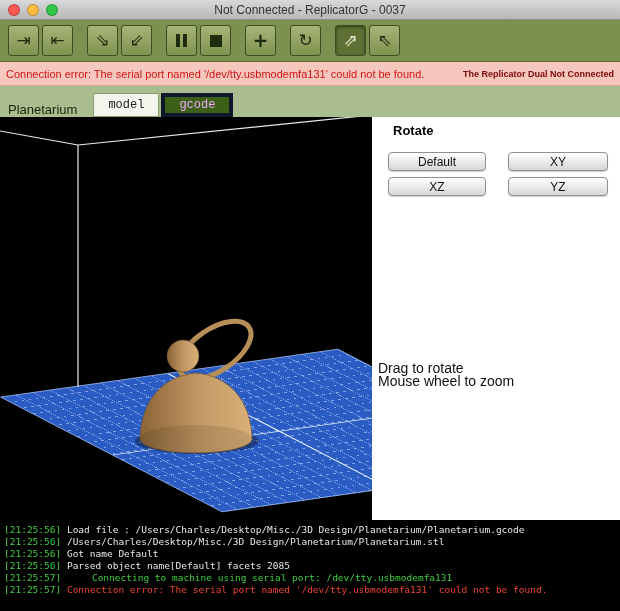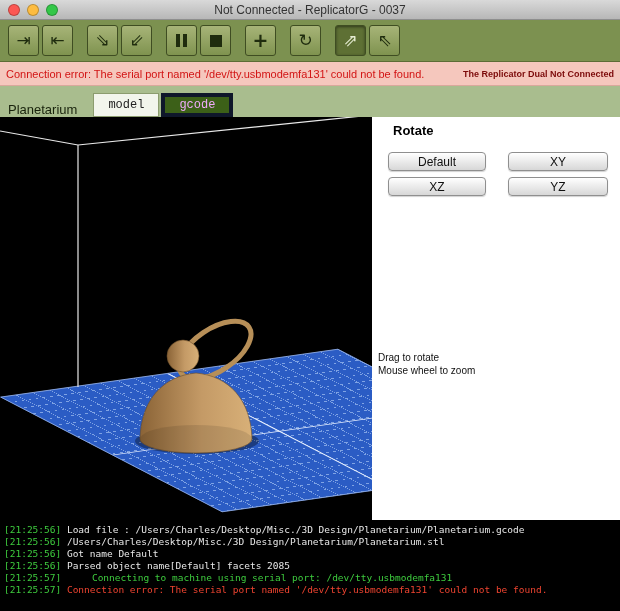--- a/index.html
+++ b/index.html
@@ -61,21 +61,21 @@
     border:1px solid #9db8ea; }
   .overlay-svg { position:absolute; left:0; top:0; }
 
   
   .sidepanel { width:248px; flex:0 0 248px; background:#fff; position:relative; font-size:12px; }
   .panel-title { position:absolute; top:6px; left:21px; font-size:13px; font-weight:bold; color:#000; }
   .view-grid { position:absolute; top:35px; left:16px; display:grid; grid-template-columns:98px 100px; column-gap:22px; row-gap:6px; }
   .btn { font-family:"Liberation Sans", sans-serif; font-size:12px; color:#111;
     background:linear-gradient(#ffffff,#d7d7d7); border:1px solid #8f8f8f; border-radius:4px;
     height:19px; cursor:pointer; box-shadow:0 1px 1px rgba(0,0,0,.18); }
-  .hints { position:absolute; top:234px; left:6px; font-size:10px; color:#111; line-height:13px; }
+  .hints { position:absolute; top:245px; left:6px; font-size:14px; color:#111; line-height:13px; }
   .actions { position:absolute; top:258px; left:5px; width:238px; display:flex; flex-direction:column; gap:5px; }
   .actions .btn { width:100%; }
 
   
   .console { height:91px; flex:0 0 91px; background:#000; font-family:"DejaVu Sans Mono", monospace;
     font-size:9.5px; line-height:12px; padding:4px 4px; overflow:hidden; white-space:nowrap; }
   .console .time { color:#3ecc3e; }
   .console .c-white { color:#e8e8e8; }
   .console .c-green { color:#3ecc3e;margin-left:25px; }
   .console .c-red { color:#ef4430; }

